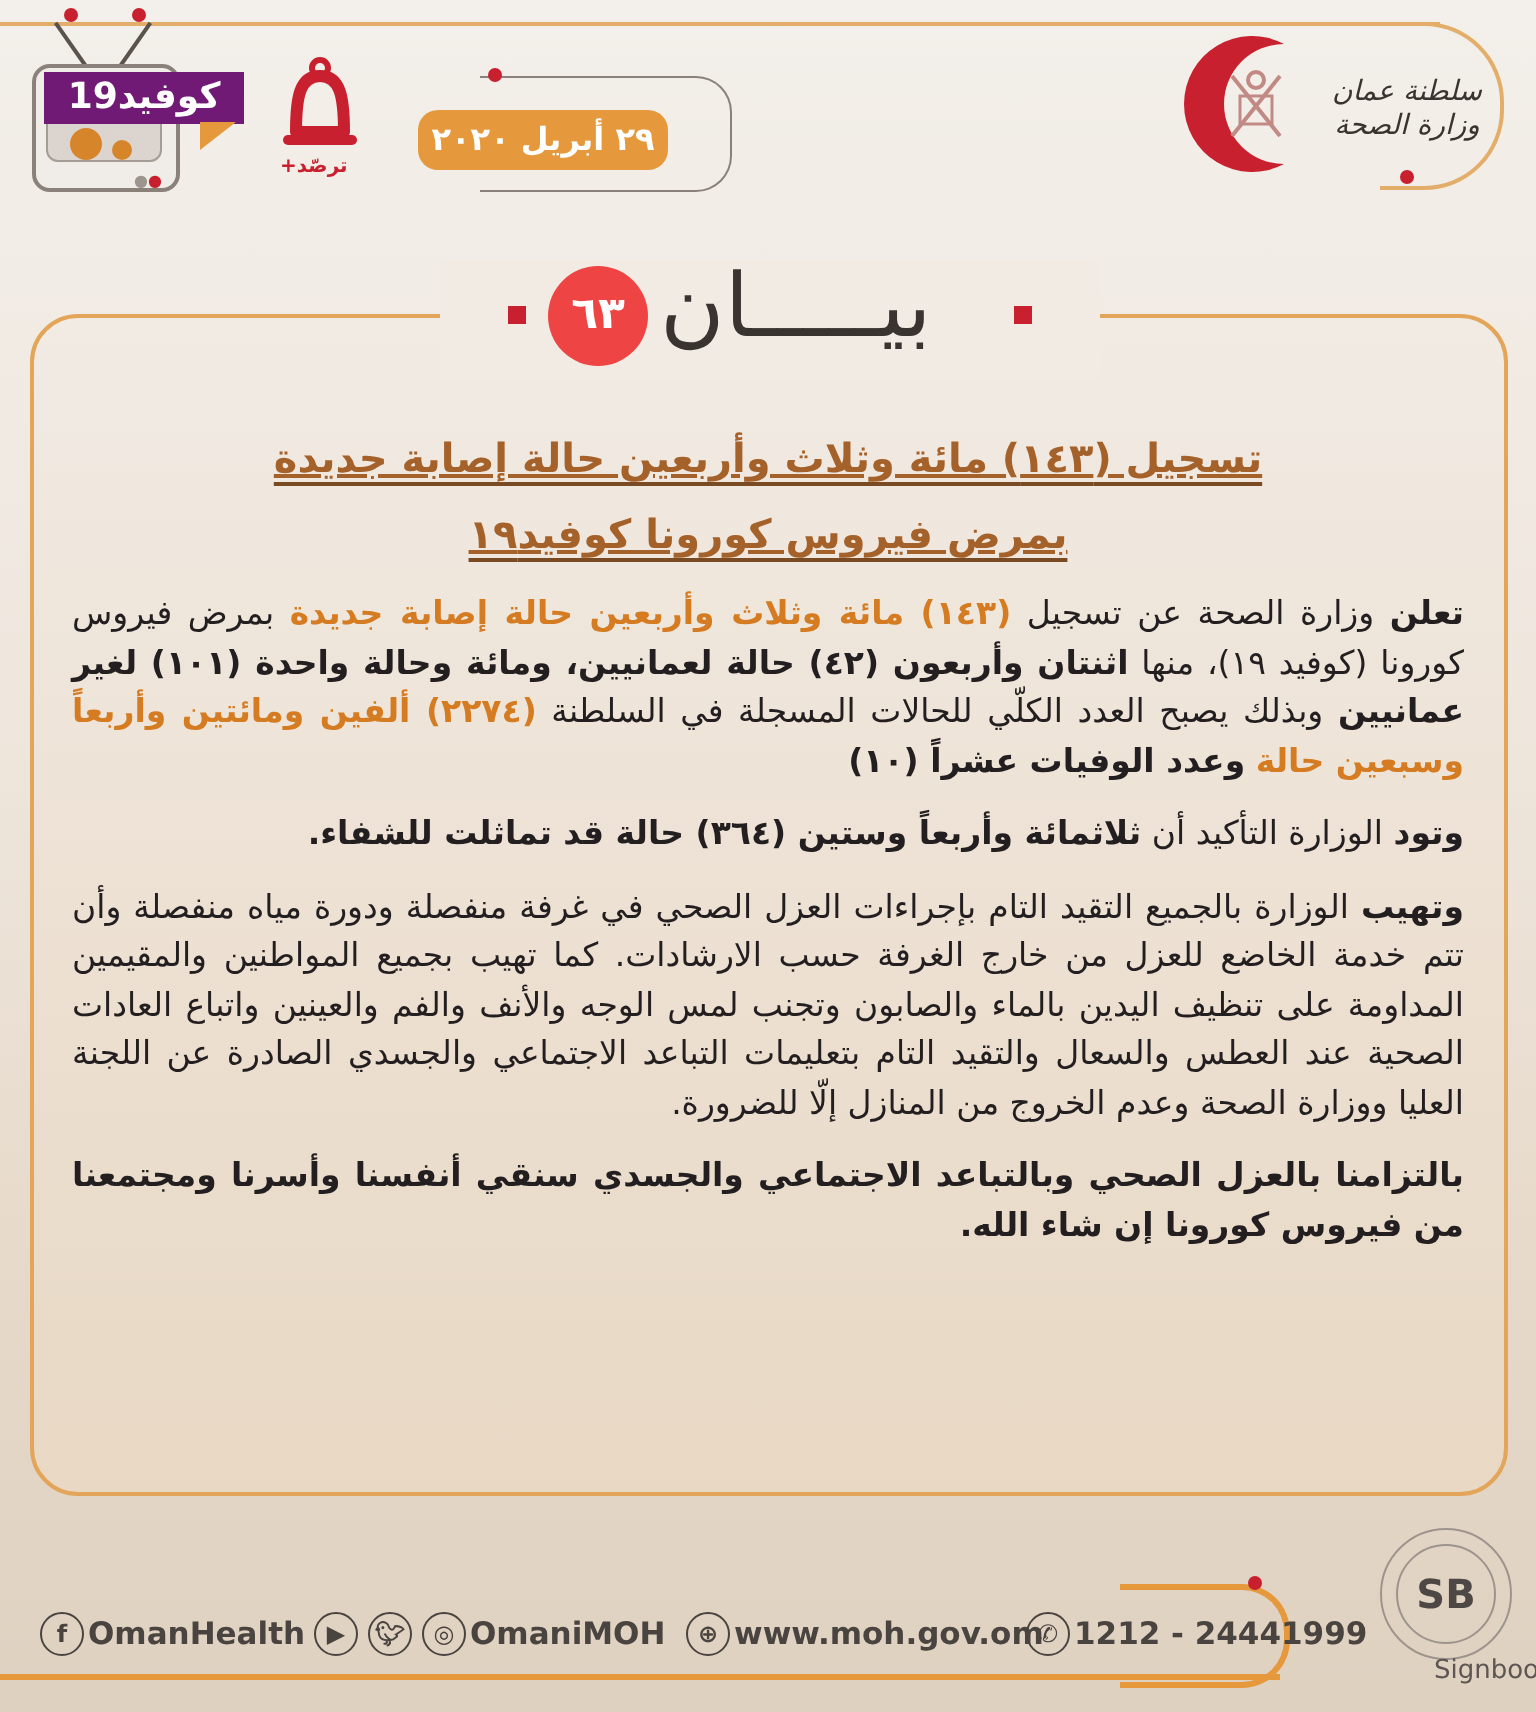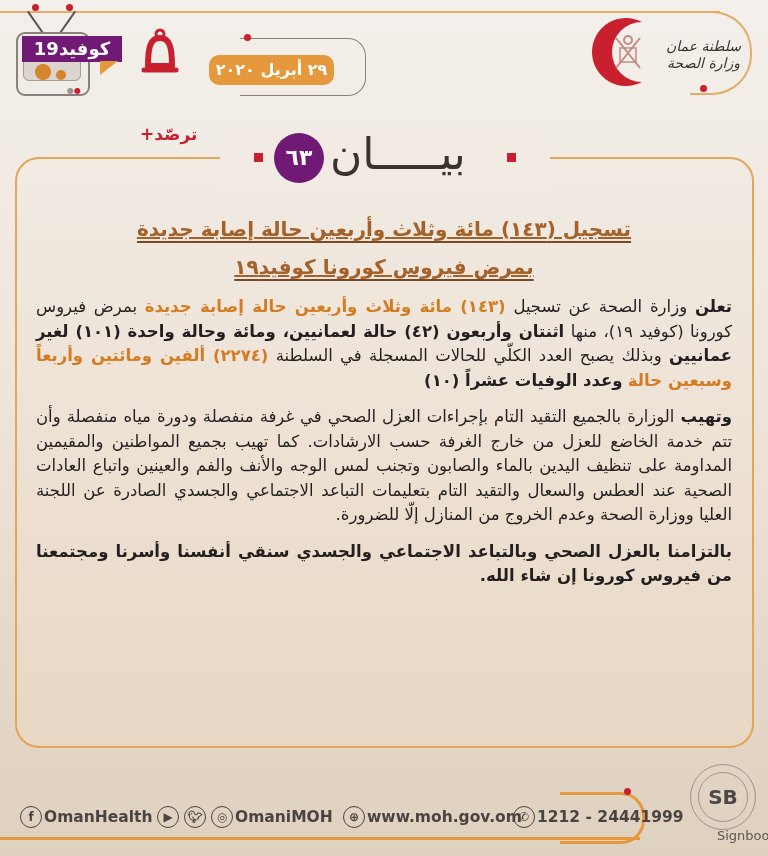--- a/index.html
+++ b/index.html
@@ -15,32 +15,32 @@
   
   .tv{left:16px;top:32px;width:70px;height:60px;border:2px solid #8a817a;border-radius:9px;background:#f0ece7;}
   .tv-inner{position:absolute;left:5px;top:5px;width:56px;height:40px;border:1.5px solid #a59c95;border-radius:6px;background:#dcd5cf;}
   .tv-label{left:22px;top:36px;width:100px;height:26px;background:#701a75;color:#fff;font-size:18px;font-weight:bold;text-align:center;line-height:26px;direction:rtl;}
   .tv-tail{left:100px;top:61px;width:0;height:0;border-top:14px solid #e6993c;border-right:18px solid transparent;}
   .antenna{width:2px;height:30px;background:#5a524d;transform-origin:bottom center;}
   .virus{border-radius:50%;background:#d7852b;}
   .tv-dots{left:67px;top:86px;font-size:8px;}
   
   .bell{left:140px;top:28px;}
-  .bell-label{left:140px;top:78px;color:#c8202e;font-size:17px;font-weight:bold;direction:rtl;margin-top:46px;}
+  .bell-label{left:140px;top:78px;color:#c8202e;font-size:10px;font-weight:bold;direction:rtl;}
   
   .date-pill{left:209px;top:55px;width:125px;height:30px;background:#e6993c;border-radius:10px;color:#fff;font-size:16px;font-weight:bold;text-align:center;line-height:30px;direction:rtl;}
   
   .logo{left:592px;top:16px;width:72px;height:72px;}
   .logo-text{left:666px;top:38px;color:#3a3431;font-family:"DejaVu Serif",serif;font-size:14px;direction:rtl;line-height:17px;text-align:center;font-style:italic;}
   
   .card{left:15px;top:157px;width:735px;height:587px;border:2px solid #e3a55a;border-radius:24px;background:linear-gradient(180deg,#f1ebe4 0%,#ecdfd0 60%,#e8d8c4 100%);}
   .title-mask{left:220px;top:130px;width:330px;height:60px;background:#f1ebe4;}
   .sq{width:9px;height:9px;background:#c8202e;}
   .title-word{left:330px;top:128px;font-size:44px;color:#3a3431;direction:rtl;letter-spacing:1px;}
-  .title-num{left:274px;top:133px;width:50px;height:50px;border-radius:50%;background:#701a75;color:#fff;font-size:22px;font-weight:bold;text-align:center;line-height:50px;}
+  .title-num{left:274px;top:133px;width:50px;height:50px;border-radius:50%;background:#ef4444;color:#fff;font-size:22px;font-weight:bold;text-align:center;line-height:50px;}
   
   .headline{left:40px;top:210px;width:688px;text-align:center;direction:rtl;color:#a5612a;font-weight:bold;font-size:20px;line-height:38px;text-decoration:underline;}
   .headline span{text-decoration:underline;text-decoration-color:#7a4a22;text-underline-offset:5px;}
   
   .body{left:36px;top:295px;width:696px;direction:rtl;text-align:justify;font-size:16.5px;line-height:24.5px;color:#231f20;}
   .body p{margin:0 0 12px 0;}
   .b{font-weight:bold;margin-top:12px;}
   .o{color:#d57c22;font-weight:bold;}
   
   .footer-line{left:0;top:837px;width:640px;height:3px;background:#e6993c;}
@@ -104,20 +104,21 @@
 <div class="abs title-word">بيـــــان</div>
 <div class="abs title-num">٦٣</div>
 
 <div class="abs headline">
   <div><span>تسجيل (١٤٣) مائة وثلاث وأربعين حالة إصابة جديدة</span></div>
   <div><span>بمرض فيروس كورونا كوفيد١٩</span></div>
 </div>
 
 <div class="abs body">
   <p><span class="b">تعلن</span><span> وزارة الصحة عن تسجيل </span><span class="o">(١٤٣) مائة وثلاث وأربعين حالة إصابة جديدة</span><span> بمرض فيروس كورونا (كوفيد ١٩)، منها </span><span class="b">اثنتان وأربعون (٤٢) حالة لعمانيين، ومائة وحالة واحدة (١٠١) لغير عمانيين</span><span> وبذلك يصبح العدد الكلّي للحالات المسجلة في السلطنة </span><span class="o">(٢٢٧٤) ألفين ومائتين وأربعاً وسبعين حالة</span><span> </span><span class="b">وعدد الوفيات عشراً (١٠)</span></p>
+  <p><span class="b">وتود</span><span> الوزارة التأكيد أن </span><span class="b">ثلاثمائة وأربعاً وستين (٣٦٤) حالة قد تماثلت للشفاء.</span></p>
   <p><span class="b">وتهيب</span><span> الوزارة بالجميع التقيد التام بإجراءات العزل الصحي في غرفة منفصلة ودورة مياه منفصلة وأن تتم خدمة الخاضع للعزل من خارج الغرفة حسب الارشادات. كما تهيب بجميع المواطنين والمقيمين المداومة على تنظيف اليدين بالماء والصابون وتجنب لمس الوجه والأنف والفم والعينين واتباع العادات الصحية عند العطس والسعال والتقيد التام بتعليمات التباعد الاجتماعي والجسدي الصادرة عن اللجنة العليا ووزارة الصحة وعدم الخروج من المنازل إلّا للضرورة.</span></p>
   <p><span class="b">بالتزامنا بالعزل الصحي وبالتباعد الاجتماعي والجسدي سنقي أنفسنا وأسرنا ومجتمعنا من فيروس كورونا إن شاء الله.</span></p>
 </div>
 
 <div class="abs footer-line"></div>
 <div class="abs footer-curve"></div>
 <div class="abs dot" style="left:624px;top:788px;"></div>
 
 <div class="abs foot" style="left:20px;">
   <span class="ic">f</span>

